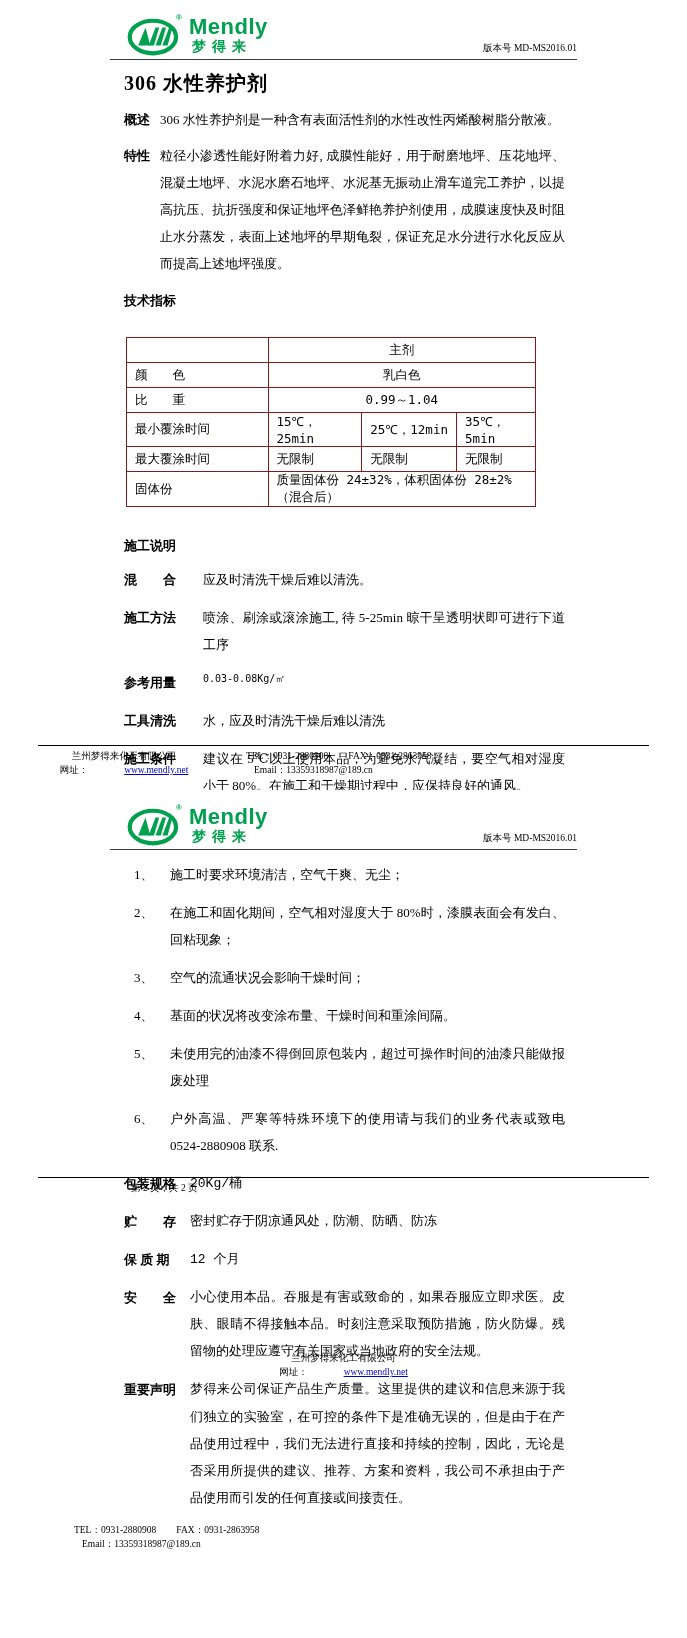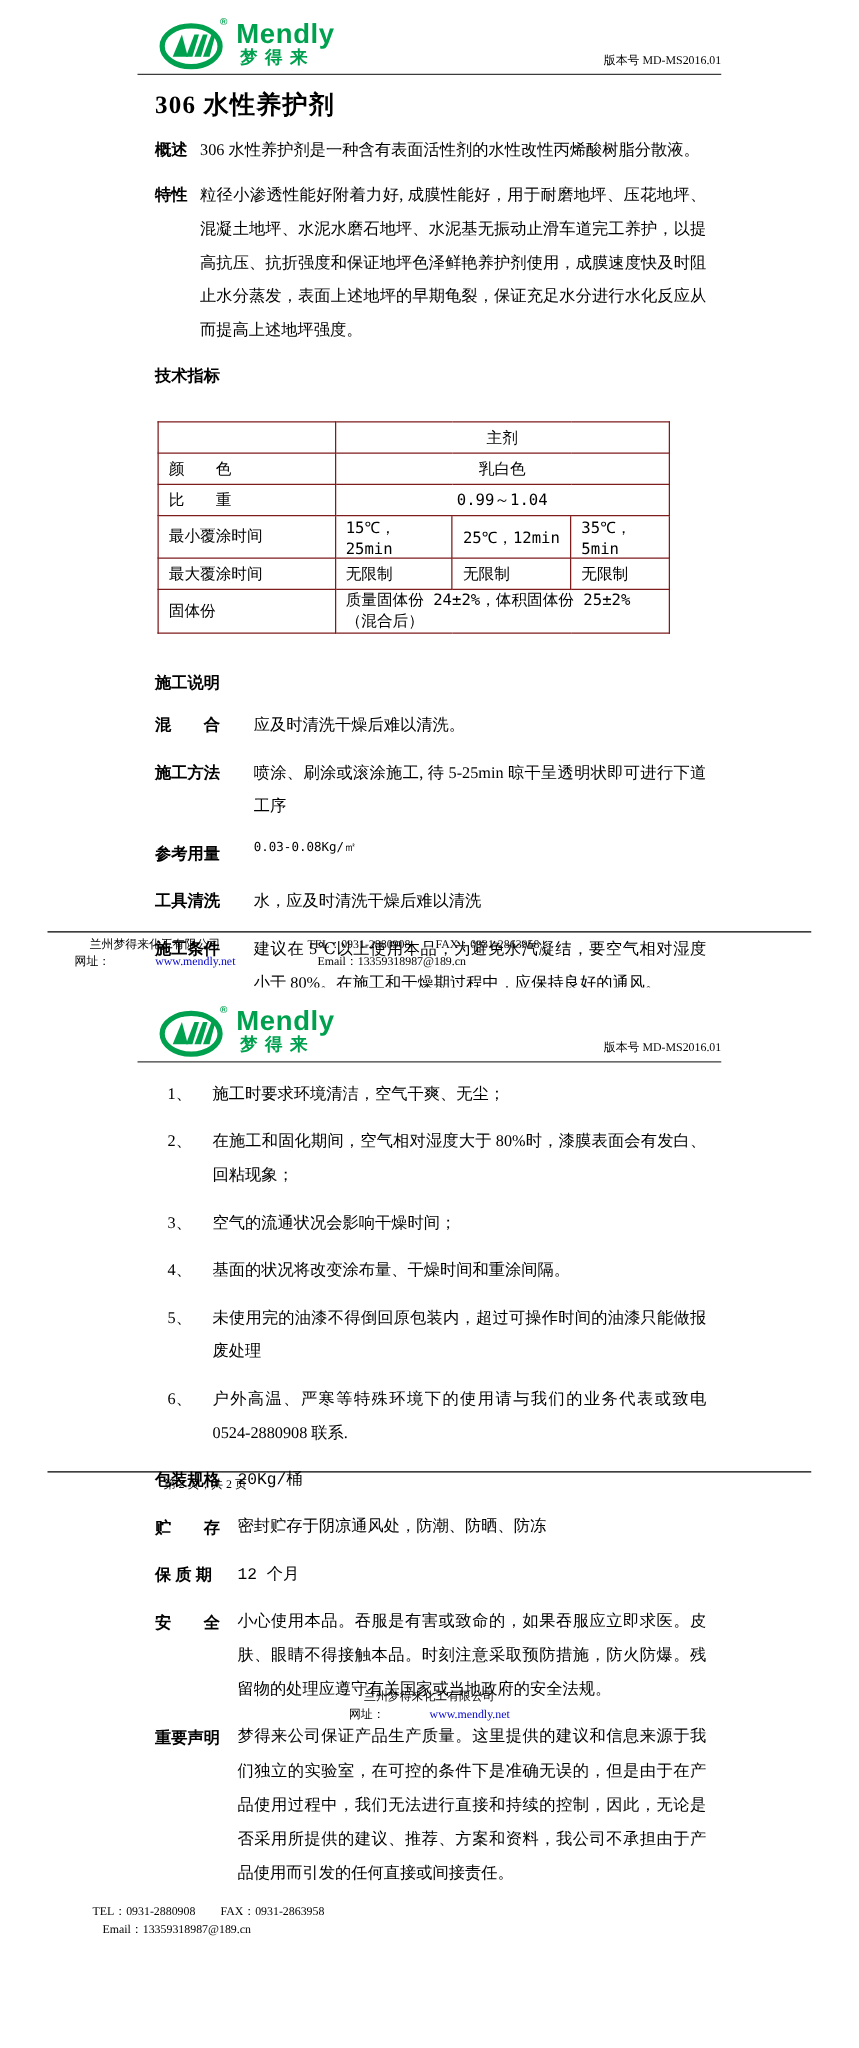--- a/index.html
+++ b/index.html
@@ -73,21 +73,21 @@
     border-top:1.5px solid #000; padding-top:3px;
     font-size:9.5px; display:flex; line-height:1.55;
   }
   .page1 .page-footer { bottom:12px; }
   .page2 .page-footer { bottom:86px;flex-direction:column; }
   .f-page { flex:0 0 170px; padding-left:93px; white-space:nowrap; }
   .f-mid { flex:0 0 172px; text-align:center; white-space:nowrap; }
   .f-right { flex:1; white-space:nowrap; }
   .fr-line1 { display:flex; gap:20px; padding-left:36px; }
   .fr-line2 { padding-left:44px; }
-  .weblink { color:#0000CC; cursor:pointer;margin-left:36px; }
+  .weblink { color:#0000CC; text-decoration:underline; cursor:pointer;margin-left:36px; }
 </style>
 </head>
 <body>
 
 <div class="page page1">
 
   <div class="doc-header">
     <div class="logo">
       <div class="logo-emblem">
         <svg width="58" height="40" viewBox="0 0 52 38">
@@ -149,21 +149,21 @@
         <td class="mono">35℃，5min</td>
       </tr>
       <tr>
         <td>最大覆涂时间</td>
         <td>无限制</td>
         <td>无限制</td>
         <td>无限制</td>
       </tr>
       <tr>
         <td>固体份</td>
-        <td colspan="3" class="mono">质量固体份 24±2%，体积固体份 25±2%（混合后）</td>
+        <td colspan="3" class="mono">质量固体份 24±32%，体积固体份 28±2%（混合后）</td>
       </tr>
     </tbody>
       </table>
 
     <div class="sec-heading construction-heading">施工说明</div>
 
     <div class="crow">
       <span class="lab">混　　合</span>
       <span class="txt">应及时清洗干燥后难以清洗。</span>
     </div>

